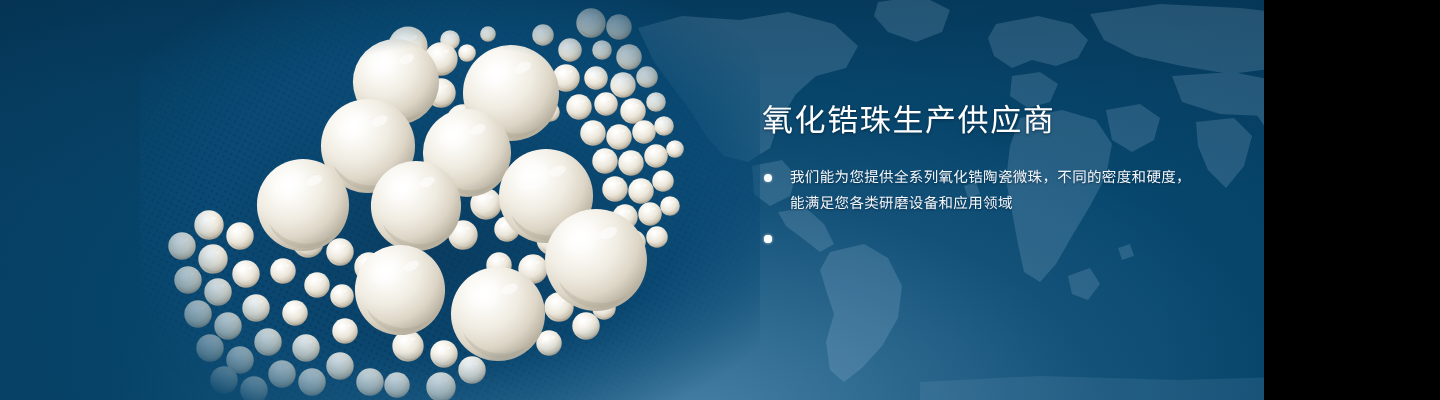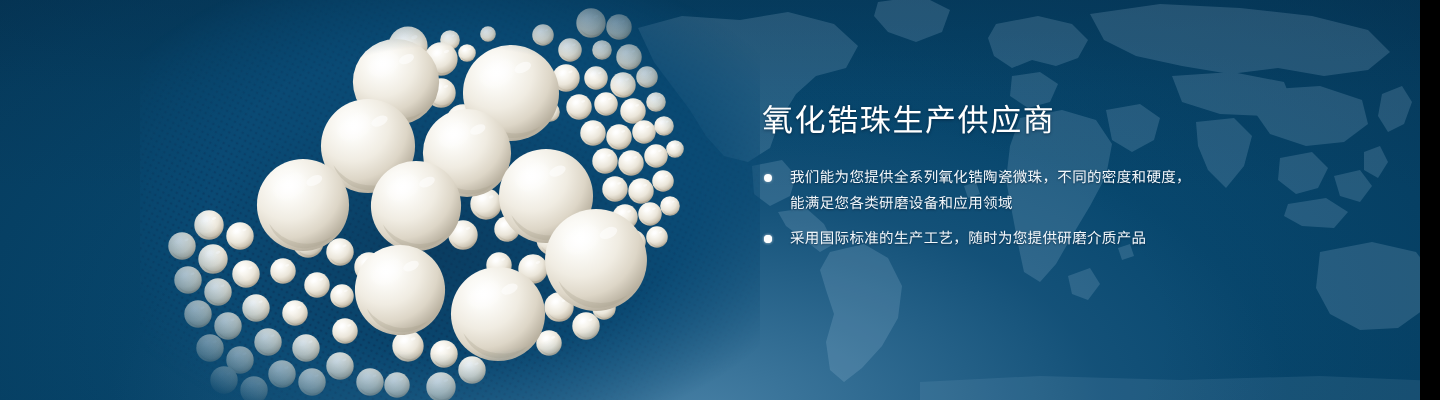--- a/index.html
+++ b/index.html
@@ -3,21 +3,21 @@
 <meta charset="utf-8">
 <title>Zirconia Beads Banner</title>
 <style>
   html, body {
     margin: 0;
     padding: 0;
     background: #000;
   }
   #banner {
     position: relative;
-    width: 1420px;
+    width: 1264px;
     height: 400px;
     overflow: hidden;
     font-family: "Liberation Sans", "DejaVu Sans", sans-serif;
     background: #07486f;
   }
 
   
   .bg-base {
     position: absolute;
     inset: 0;
@@ -391,18 +391,17 @@
       <li>
         <span class="dot"></span>
         <span>我们能为您提供全系列氧化锆陶瓷微珠，不同的密度和硬度，</span>
         <span class="line2">能满足您各类研磨设备和应用领域</span>
       </li>
       <li>
         <span class="dot"></span>
       </li>
       <li>
         <span class="dot"></span>
-        <span>采用国际标准的生产工艺，随时为您提供研磨介质产品</span>
       </li>
     </ul>
   </div>
 
 </div>
 
 </body></html>

